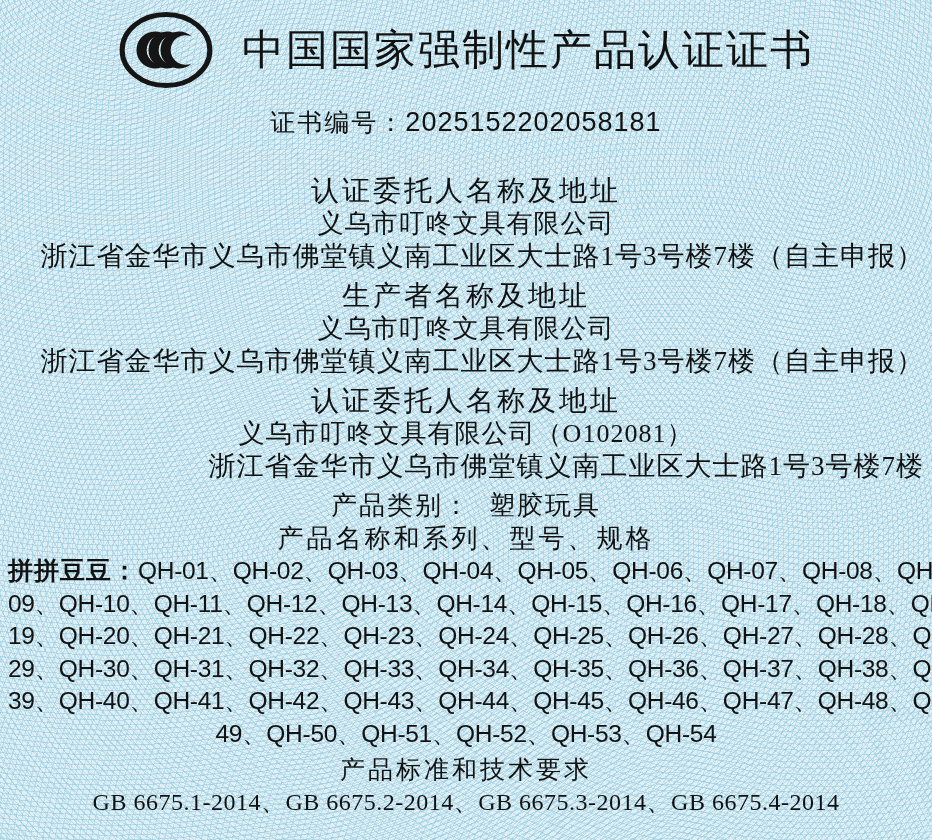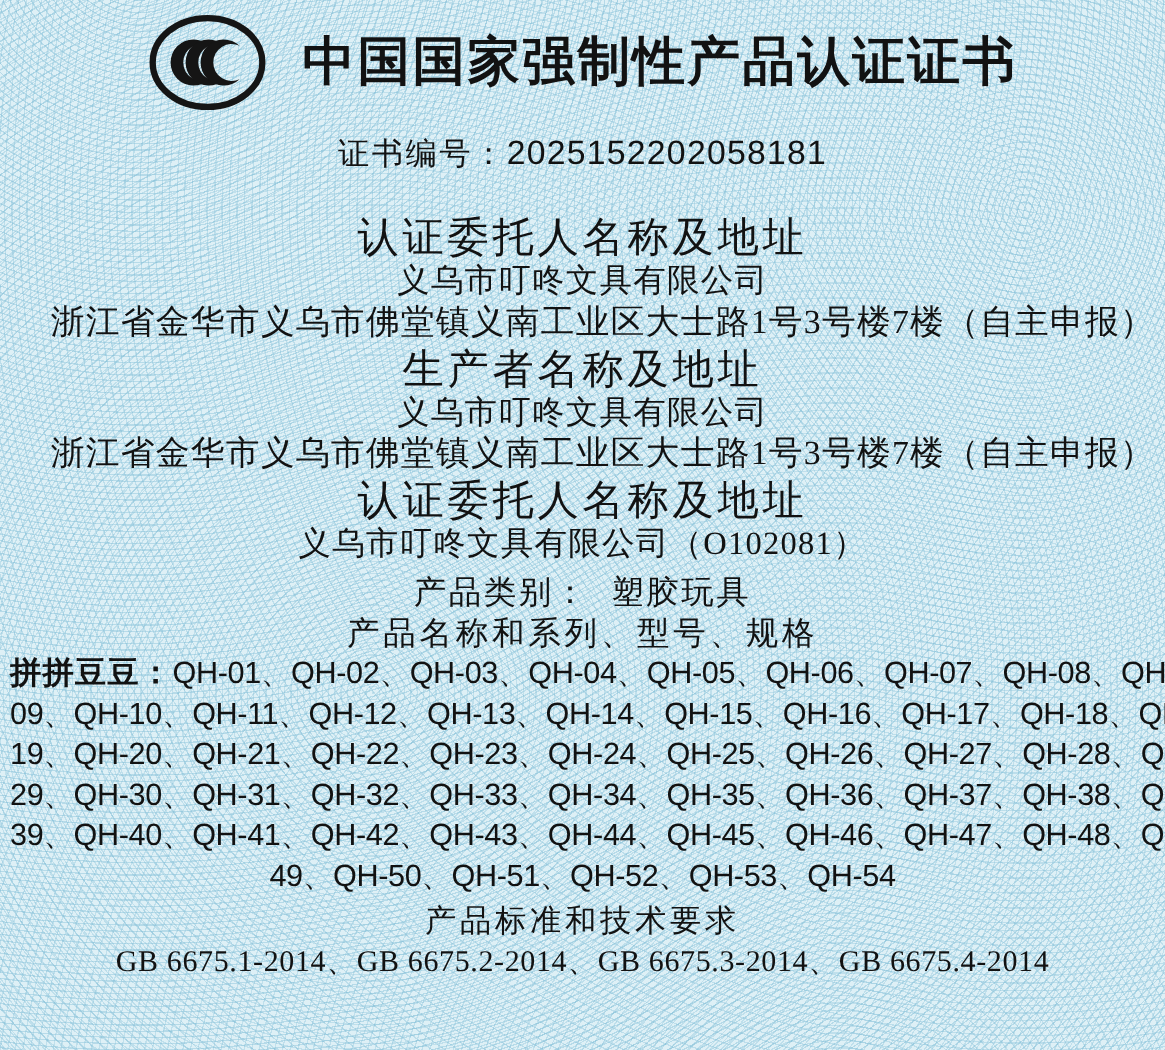--- a/index.html
+++ b/index.html
@@ -15,26 +15,26 @@
       repeating-radial-gradient(circle at 72% 112%, rgba(133,192,216,.35) 0 1px, transparent 1px 6px);
     color:var(--ink);
     font-family:"Liberation Serif","DejaVu Serif",serif;
   }
   .page{width:932px;height:840px;box-sizing:border-box;padding:0 8px;text-align:center;}
   .kai{font-family:"Liberation Serif","DejaVu Serif",serif;}
   .num{font-family:"Liberation Sans","DejaVu Sans",sans-serif;}
 
   .header{display:flex;align-items:center;justify-content:center;gap:28px;padding-top:10px;height:80px;}
   .logo svg{display:block;}
-  .title{margin:0;font-size:42px;font-weight:700;letter-spacing:2px;line-height:80px;white-space:nowrap;}
+  .title{margin:0;font-size:42px;font-weight:400;letter-spacing:2px;line-height:80px;white-space:nowrap;}
 
   .certno{margin-top:16px;line-height:33px;font-size:25px;letter-spacing:2px;white-space:nowrap;}
   .certno .num{font-size:27px;letter-spacing:1px;font-weight:500;}
 
-  .sec-h{line-height:33px;font-size:33px;letter-spacing:3px;}
+  .sec-h{line-height:33px;font-size:28px;letter-spacing:3px;}
   .sec-h.first{margin-top:35px;}
   .sec-h.next{margin-top:6px;}
   .sec-line{line-height:33px;font-size:26px;letter-spacing:1px;white-space:nowrap;}
   .sec-line.addr{font-size:27px;text-align:right;}
 
   .cat-row{margin-top:6px;line-height:33px;font-size:26px;letter-spacing:2px;}
   .cat-row .gap{display:inline-block;width:18px;}
   .series-h{line-height:33px;font-size:26px;letter-spacing:3px;}
 
   .models{white-space:nowrap;}
@@ -75,20 +75,21 @@
 
   <div>
     <div class="sec-h kai next">生产者名称及地址</div>
     <div class="sec-line kai">义乌市叮咚文具有限公司</div>
     <div class="sec-line kai addr">浙江省金华市义乌市佛堂镇义南工业区大士路1号3号楼7楼（自主申报）</div>
   </div>
 
   <div>
     <div class="sec-h kai next">认证委托人名称及地址</div>
     <div class="sec-line kai">义乌市叮咚文具有限公司（O102081）</div>
+    <div class="sec-line kai addr">浙江省金华市义乌市佛堂镇义南工业区大士路1号3号楼7楼</div>
   </div>
 
   <div class="cat-row kai">
     <span>产品类别：</span><span class="gap"></span><span>塑胶玩具</span>
   </div>
 
   <div class="series-h kai">产品名称和系列、型号、规格</div>
 
   <div class="models">
     <div class="model-line"><span class="kai">拼拼豆豆：</span><span>QH-01、QH-02、QH-03、QH-04、QH-05、QH-06、QH-07、QH-08、QH-</span></div>

